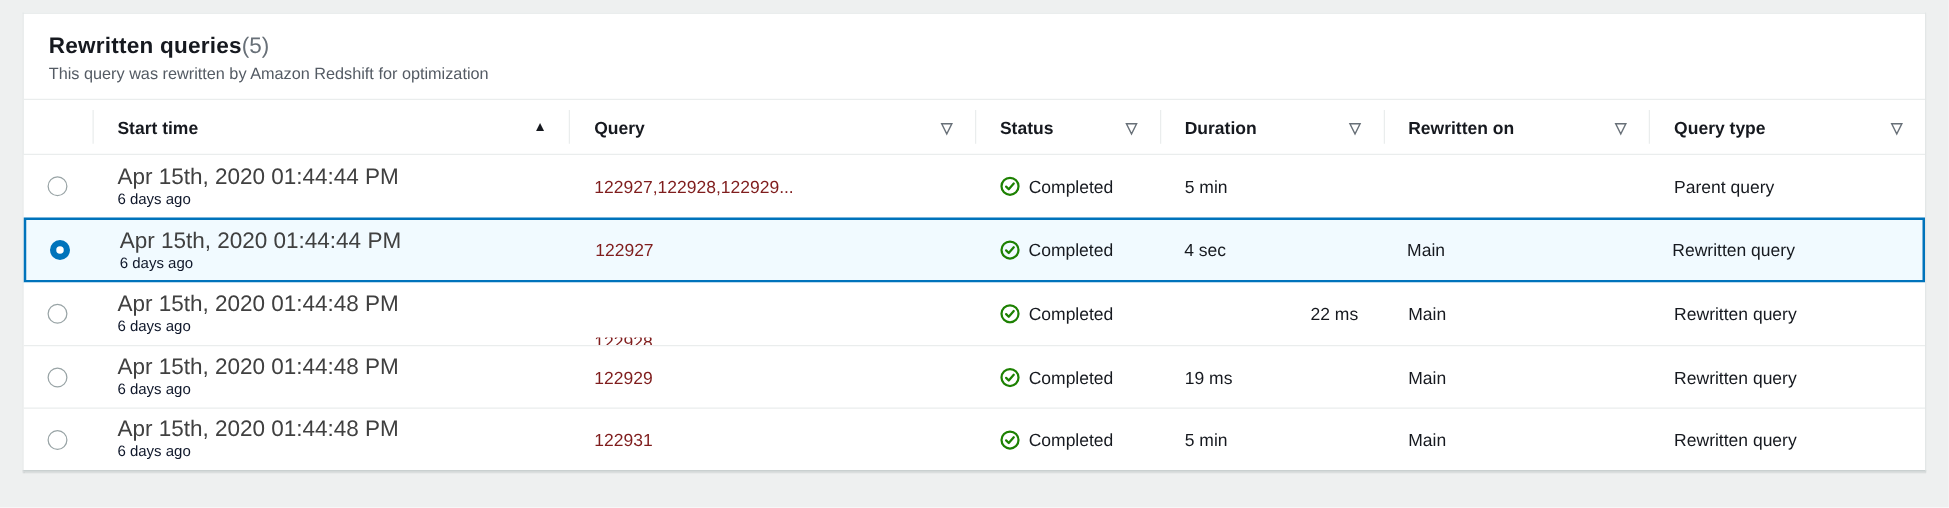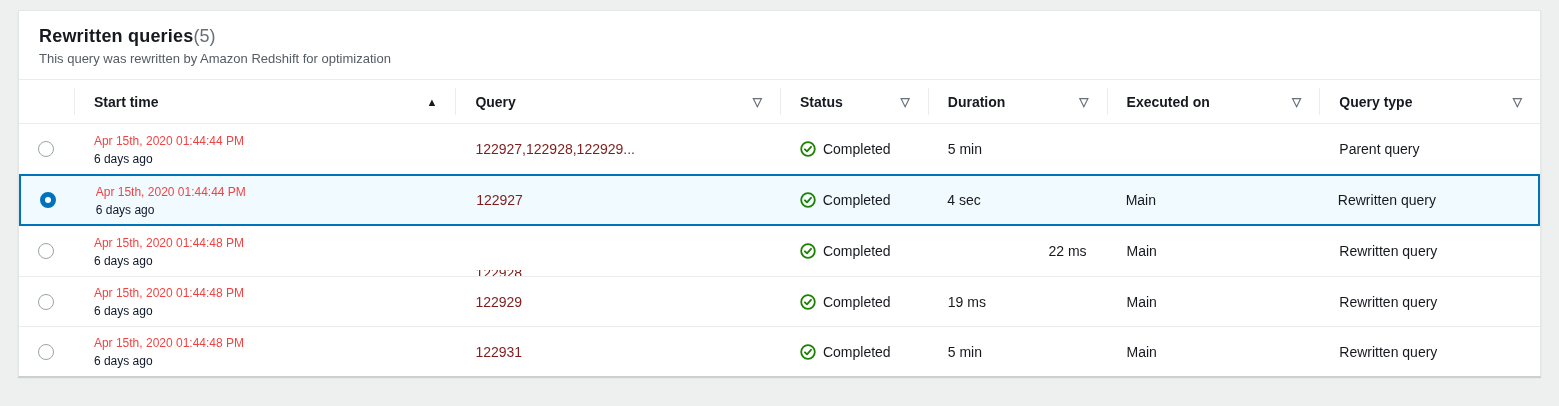--- a/index.html
+++ b/index.html
@@ -42,21 +42,21 @@
   .trow + .trow { border-top:1px solid #eaeded; }
   .trow.selected {
     background:#f1faff;
     border:2px solid #0073bb;
     height:52px;
   }
   .trow.selected + .trow { border-top:none; }
   .cell { display:flex; align-items:center; padding:0 20px; font-size:14px; color:#16191f; overflow:hidden; }
   .cell.sel { justify-content:center; padding:0; }
   .cell.time { flex-direction:column; align-items:flex-start; justify-content:center; }
-  .t1 { font-size:12px; line-height:18px; color:#ef4444; white-space:nowrap; }
+  .t1 { font-size:18px; line-height:18px; color:#404040; white-space:nowrap; }
   .t2 { font-size:12px; line-height:16px; color:#0f172a; margin-top:1px; }
   a.qlink { color:#7f1d1d; text-decoration:none; font-size:14px; white-space:nowrap; }
   .status-wrap { display:flex; align-items:center; gap:7px; }
   .radio {
     width:16px; height:16px; border-radius:50%;
     border:1px solid #99a4a6; background:#fff; display:inline-block;
   }
   .radio.checked { border:5px solid #0073bb; }
   .check-icon { width:16px; height:16px; flex:none; display:block; }
 </style>
@@ -84,21 +84,21 @@
       </div>
       <div class="th" style="width: 148px;">
         <span>Status</span>
         <span class="filter">▽</span>
       </div>
       <div class="th" style="width: 179px;">
         <span>Duration</span>
         <span class="filter">▽</span>
       </div>
       <div class="th" style="width: 213px;">
-        <span>Executed on</span>
+        <span>Rewritten on</span>
         <span class="filter">▽</span>
       </div>
       <div class="th" style="width: 221px;">
         <span>Query type</span>
         <span class="filter">▽</span>
       </div>
     </div>
   <div class="tbody">
       <div class="trow">
         <div class="cell sel" style="width: 55px;">

